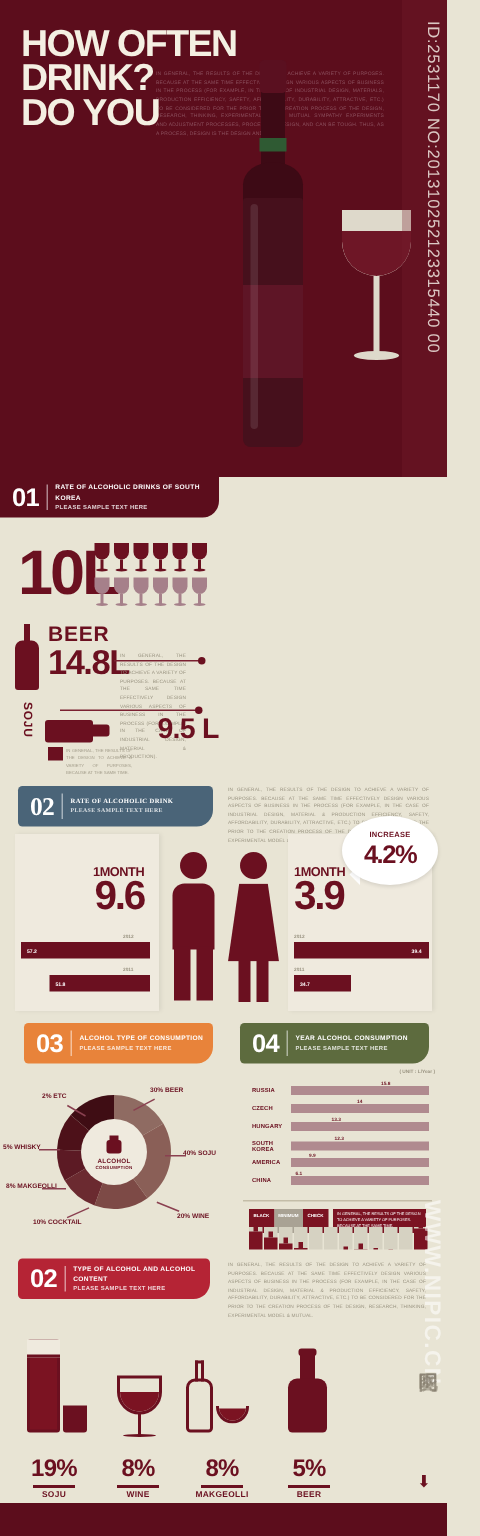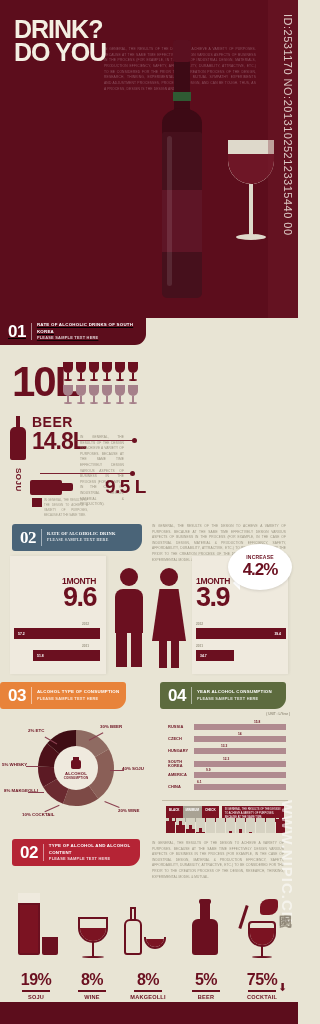--- a/index.html
+++ b/index.html
@@ -77,21 +77,21 @@
   .ribbon .t2 { font-size: 3.9px; font-weight: 700; letter-spacing:.25px; text-transform:uppercase; opacity:.8; line-height:1.5; }
 
   .sec-body {
     font-size: 3.2px; line-height: 1.75; color: #9a9482;
     text-transform: uppercase; text-align: justify; letter-spacing:.1px;
   }
   .tiny-body { font-size: 2.9px; line-height: 1.7; color:#a49e8c; text-transform:uppercase; text-align:justify; }
 
   
   .s01 { position: relative; height: 200px; background: #e8e4d4; }
-  .s01 .ribbon-wrap { position:absolute; left:0; top:0; width:146px;text-decoration:underline; }
+  .s01 .ribbon-wrap { position:absolute; left:0; top:0; width:146px; }
   .r-dark { background:#5c0d1c; }
   .big10 { position:absolute; left:12px; top:40px; font-size:42px; font-weight:900; color:#6b1020; letter-spacing:-2px; }
   .glasses { position:absolute; left:62px; top:44px; display:grid; grid-template-columns: repeat(6, 13px); gap:1px 0; }
   .mini-glass { width:13px; height:22px; position:relative; }
   .mg-bowl { position:absolute; left:1px; top:0; width:10px; height:11px; border-radius:0 0 5px 5px; }
   .mg-stem { position:absolute; left:5px; top:11px; width:1.6px; height:7px; }
   .mg-foot { position:absolute; left:2px; top:17px; width:8px; height:2px; border-radius:50%; }
   .beer-row { position:absolute; left:10px; top:98px; }
   .bottle-icon { width:16px; height:44px; position:relative; }
   .bi-neck { position:absolute; left:6px; top:0; width:4px; height:13px; background:#6b1020;}
@@ -125,21 +125,21 @@
   .bar-year { position:absolute; font-size:3.2px; font-weight:900; color:#9a9482; }
   .bubble { position:absolute; right:6px; top:26px; width:64px; height:46px; background:#fff; border-radius:50%; box-shadow:0 1px 3px rgba(0,0,0,.12); display:flex; flex-direction:column; align-items:center; justify-content:center; }
   .bubble-t { font-size:5px; font-weight:900; color:#6b1020; letter-spacing:.2px; }
   .bubble-v { font-size:17px; font-weight:900; color:#6b1020; letter-spacing:-1px; }
   .bubble-tail { position:absolute; right:58px; top:58px; width:0;height:0; border:7px solid transparent; border-right-color:#fff; }
 
   
   .s34 { position:relative; height:155px; background:#e8e4d4; }
   .r-orange { background:#e8833a; }
   .r-olive { background:#5d6b3e; }
-  .s03wrap { position:absolute; left:0; top:4px; width:126px;border-radius:12px; }
+  .s03wrap { position:absolute; left:16px; top:4px; width:126px;border-radius:12px; }
   .s04wrap { position:absolute; left:160px; top:4px; width:126px; }
   .donut { position:absolute; left:36px; top:50px; width:80px; height:80px; }
   .donut-hole { position:absolute; left:18px; top:18px; width:44px; height:44px; border-radius:50%; background:#efeade; display:flex; flex-direction:column; align-items:center; justify-content:center; }
   .dh-b1 { width:6px;height:3px;background:#6b1020;margin-bottom:0px;}
   .dh-b2 { width:10px;height:9px;background:#6b1020;border-radius:2px;}
   .dh-t1 { font-size:4.2px; font-weight:900; color:#6b1020; margin-top:2px; letter-spacing:.2px;}
   .dh-t2 { font-size:3px; font-weight:900; color:#6b1020; letter-spacing:.2px;}
   .dlabel { position:absolute; font-size:4.4px; font-weight:900; color:#6b1020; line-height:1.25; }
   .dleader { position:absolute; background:#8a4050; height:.8px; }
   .cbar-row { position:absolute; display:flex; align-items:center; }
@@ -174,20 +174,21 @@
 
   .footer { position:absolute; left:0; bottom:0; width:298px; height:22px; background:#5c0d1c; }
 </style>
 </head>
 <body>
 
 <div class="page">
 
   <div class="hero">
     <div class="hero-title">
+      <div>HOW OFTEN</div>
       <div>DRINK?</div>
       <div>DO YOU</div>
     </div>
     <div class="hero-body">IN GENERAL, THE RESULTS OF THE DESIGN TO ACHIEVE A VARIETY OF PURPOSES. BECAUSE AT THE SAME TIME EFFECTIVELY DESIGN VARIOUS ASPECTS OF BUSINESS IN THE PROCESS (FOR EXAMPLE, IN THE CASE OF INDUSTRIAL DESIGN, MATERIALS, PRODUCTION EFFICIENCY, SAFETY, AFFORDABILITY, DURABILITY, ATTRACTIVE, ETC.) TO BE CONSIDERED FOR THE PRIOR TO THE CREATION PROCESS OF THE DESIGN, RESEARCH, THINKING, EXPERIMENTAL MODEL, MUTUAL SYMPATHY EXPERIMENTS AND ADJUSTMENT PROCESSES, PROCESS RE-DESIGN, AND CAN BE TOUGH. THUS, AS A PROCESS, DESIGN IS THE DESIGN AND HOW.</div>
 
     <div class="bottle-big">
       <div class="bb-neck"></div>
         <div class="bb-shoul"></div>
         <div class="bb-body"></div>
       <div class="bb-label"></div>
@@ -582,34 +583,20 @@
       <div style="height:78px; position:relative;">
         <div style="position:absolute; left:22px; top:10px; width:10px; height:18px; background:#6b1020;"></div>
         <div style="position:absolute; left:21px; top:6px; width:12px; height:5px; background:#6b1020; border-radius:2px;"></div>
         <div style="position:absolute; left:14px; top:26px; width:26px; height:36px; background:#6b1020; border-radius:6px 6px 3px 3px;"></div>
       </div>
       <div class="drink-pct">5%</div>
       <div class="drink-ul"></div>
       <div class="drink-name">BEER</div>
     </div>
 
-    <div class="drink-col" style="left:234px; top:60px;">
-      <div style="height:78px; position:relative;">
-        <div style="position:absolute; left:26px; top:6px; width:18px; height:16px; background:#7b1322; border-radius:50% 20% 50% 20%;"></div>
-        <div style="position:absolute; left:8px; top:12px; width:3px; height:24px; background:#6b1020; transform:rotate(18deg);"></div>
-        <div style="position:absolute; left:14px; top:28px; width:28px; height:26px; border:2px solid #6b1020; border-radius:4px 4px 14px 14px; overflow:hidden;">
-          <div style="position:absolute; left:0; top:5px; width:28px; height:22px; background:#7b1322; border-radius:0 0 12px 12px;"></div>
-        </div>
-        <div style="position:absolute; left:27px; top:53px; width:2px; height:12px; background:#6b1020;"></div>
-        <div style="position:absolute; left:18px; top:63px; width:20px; height:2px; background:#6b1020; border-radius:50%;"></div>
-      </div>
-      <div class="drink-pct">75%</div>
-      <div class="drink-ul"></div>
-      <div class="drink-name">COCKTAIL</div>
-    </div>
     <div style="position:absolute; left:278px; top:148px; color:#6b1020; font-size:11px;">⬇</div>
   </div>
 
   <div class="s06">
 
     <div class="tip" style="left:14px; top:48px;">
       
       
       
       

